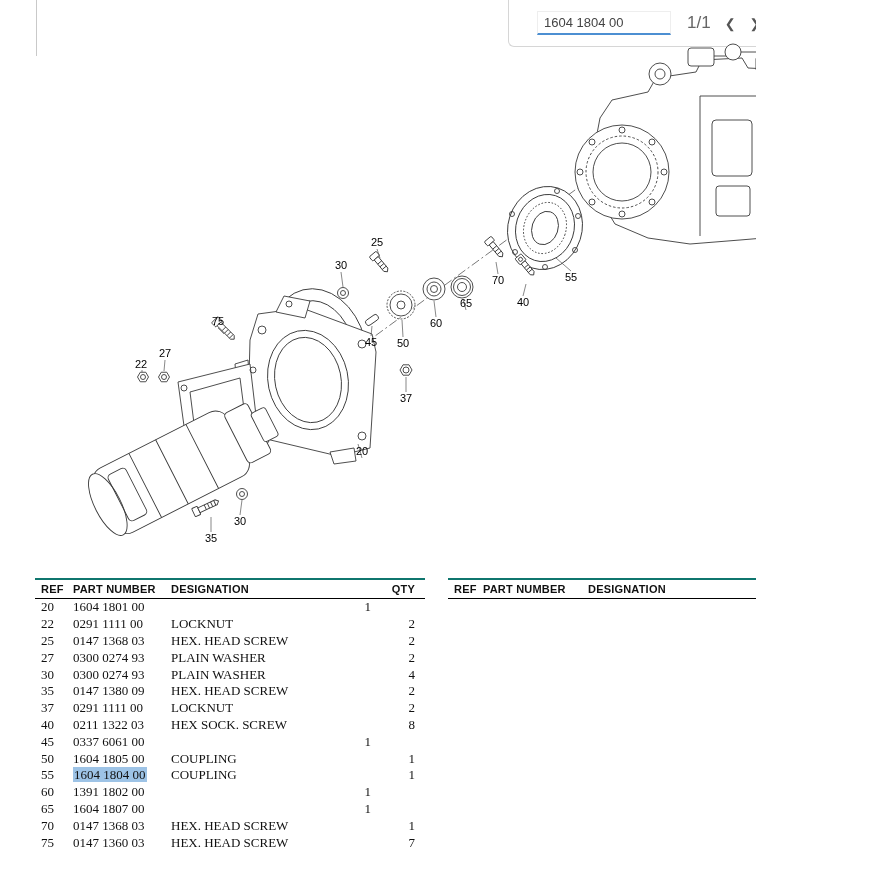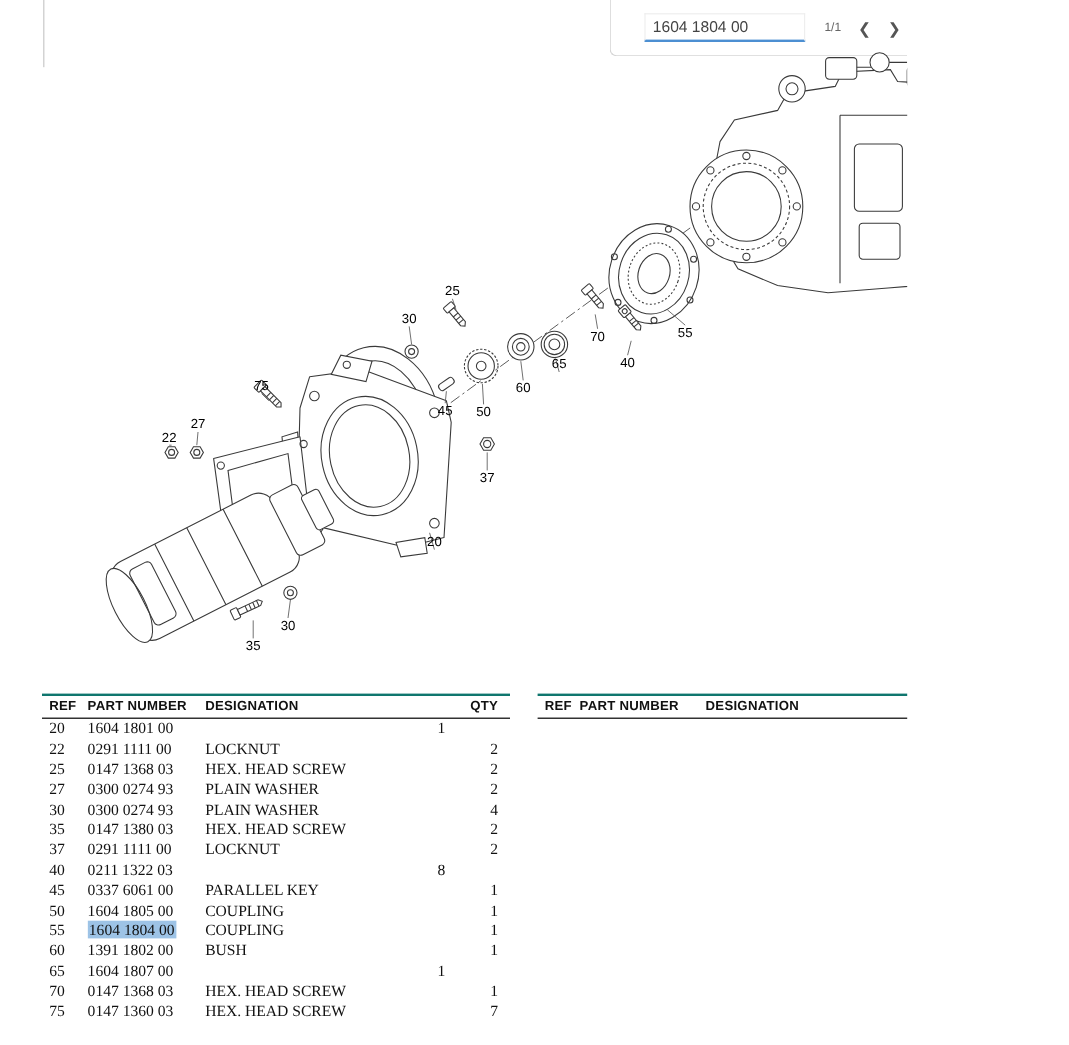--- a/index.html
+++ b/index.html
@@ -10,21 +10,21 @@
   .left-divider { position:absolute; left:36px; top:0; width:1px; height:56px; background:#c9c9c9; }
 
   
   .search-panel { position:absolute; top:0; right:0; width:248px; height:47px;
                   border-left:1px solid #d6d6d6; border-bottom:1px solid #d6d6d6;
                   border-radius:0 0 0 6px; background:#fff;
                   display:flex; align-items:center; box-sizing:border-box; padding-left:28px; }
   .search-input { width:134px; height:24px; box-sizing:border-box;
                   border:1px solid #eee; border-bottom:2px solid #4c8fd2;
                   font:13px "Liberation Sans", sans-serif; color:#444; padding:2px 6px; outline:none; }
-  .result-count { font-size:10px; color:#666; margin-left:16px; }
+  .result-count { font-size:17px; color:#666; margin-left:16px; }
   .chev { font-size:13px; color:#555; margin-left:14px; cursor:pointer; user-select:none; }
 
   
   .diagram-wrap { position:absolute; left:0; top:0; width:891px; height:578px; }
   svg#diagram { width:891px; height:578px; display:block; }
   #diagram .ln { stroke:#3a3a3a; stroke-width:0.9; fill:none; }
   #diagram .fw { stroke:#3a3a3a; stroke-width:0.9; fill:#fff; }
   #diagram .axis { stroke:#555; stroke-width:0.8; fill:none; stroke-dasharray:9 3 2 3; }
   #diagram .leader { stroke:#555; stroke-width:0.7; }
   #diagram text.callout { font:11px "Liberation Sans", sans-serif; fill:#000; text-anchor:middle; cursor:pointer; }
@@ -285,57 +285,56 @@
           <div class="tcell c-qty">2</div>
         </div>
         <div class="trow">
           <div class="tcell c-ref">30</div>
           <div class="tcell c-part">0300 0274 93</div>
           <div class="tcell c-des">PLAIN WASHER</div>
           <div class="tcell c-qty">4</div>
         </div>
         <div class="trow">
           <div class="tcell c-ref">35</div>
-          <div class="tcell c-part">0147 1380 03</div>
+          <div class="tcell c-part">0147 1380 09</div>
           <div class="tcell c-des">HEX. HEAD SCREW</div>
           <div class="tcell c-qty">2</div>
         </div>
         <div class="trow">
           <div class="tcell c-ref">37</div>
           <div class="tcell c-part">0291 1111 00</div>
           <div class="tcell c-des">LOCKNUT</div>
           <div class="tcell c-qty">2</div>
         </div>
         <div class="trow">
           <div class="tcell c-ref">40</div>
           <div class="tcell c-part">0211 1322 03</div>
+          <div class="tcell c-des">HEX SOCK. SCREW</div>
           <div class="tcell c-qty">8</div>
         </div>
         <div class="trow">
           <div class="tcell c-ref">45</div>
           <div class="tcell c-part">0337 6061 00</div>
-          <div class="tcell c-des">PARALLEL KEY</div>
           <div class="tcell c-qty">1</div>
         </div>
         <div class="trow">
           <div class="tcell c-ref">50</div>
           <div class="tcell c-part">1604 1805 00</div>
           <div class="tcell c-des">COUPLING</div>
           <div class="tcell c-qty">1</div>
         </div>
         <div class="trow">
           <div class="tcell c-ref">55</div>
           <div class="tcell c-part"><span class="hl">1604 1804 00</span></div>
           <div class="tcell c-des">COUPLING</div>
           <div class="tcell c-qty">1</div>
         </div>
         <div class="trow">
           <div class="tcell c-ref">60</div>
           <div class="tcell c-part">1391 1802 00</div>
-          <div class="tcell c-des">BUSH</div>
           <div class="tcell c-qty">1</div>
         </div>
         <div class="trow">
           <div class="tcell c-ref">65</div>
           <div class="tcell c-part">1604 1807 00</div>
           <div class="tcell c-qty">1</div>
         </div>
         <div class="trow">
           <div class="tcell c-ref">70</div>
           <div class="tcell c-part">0147 1368 03</div>

